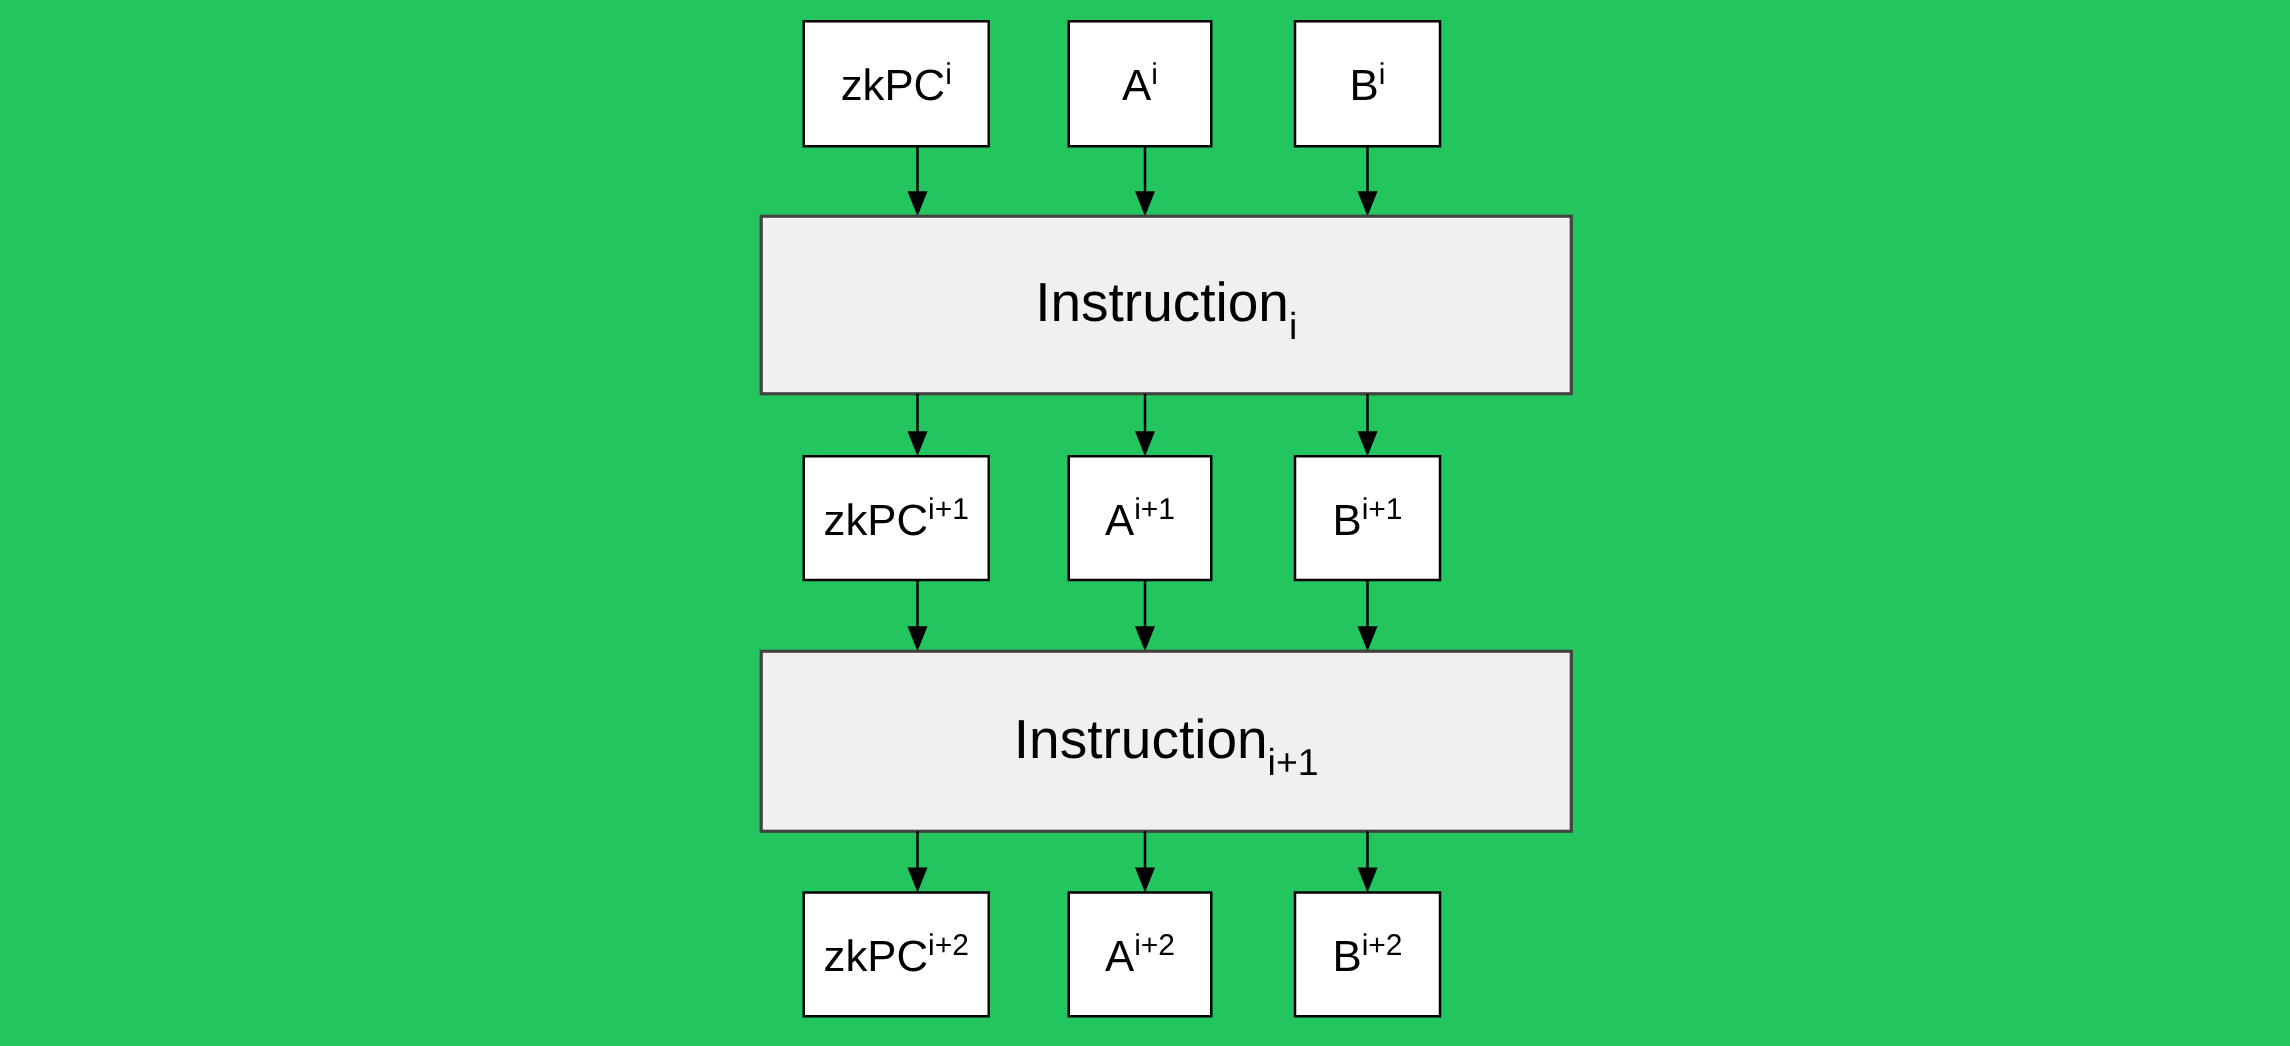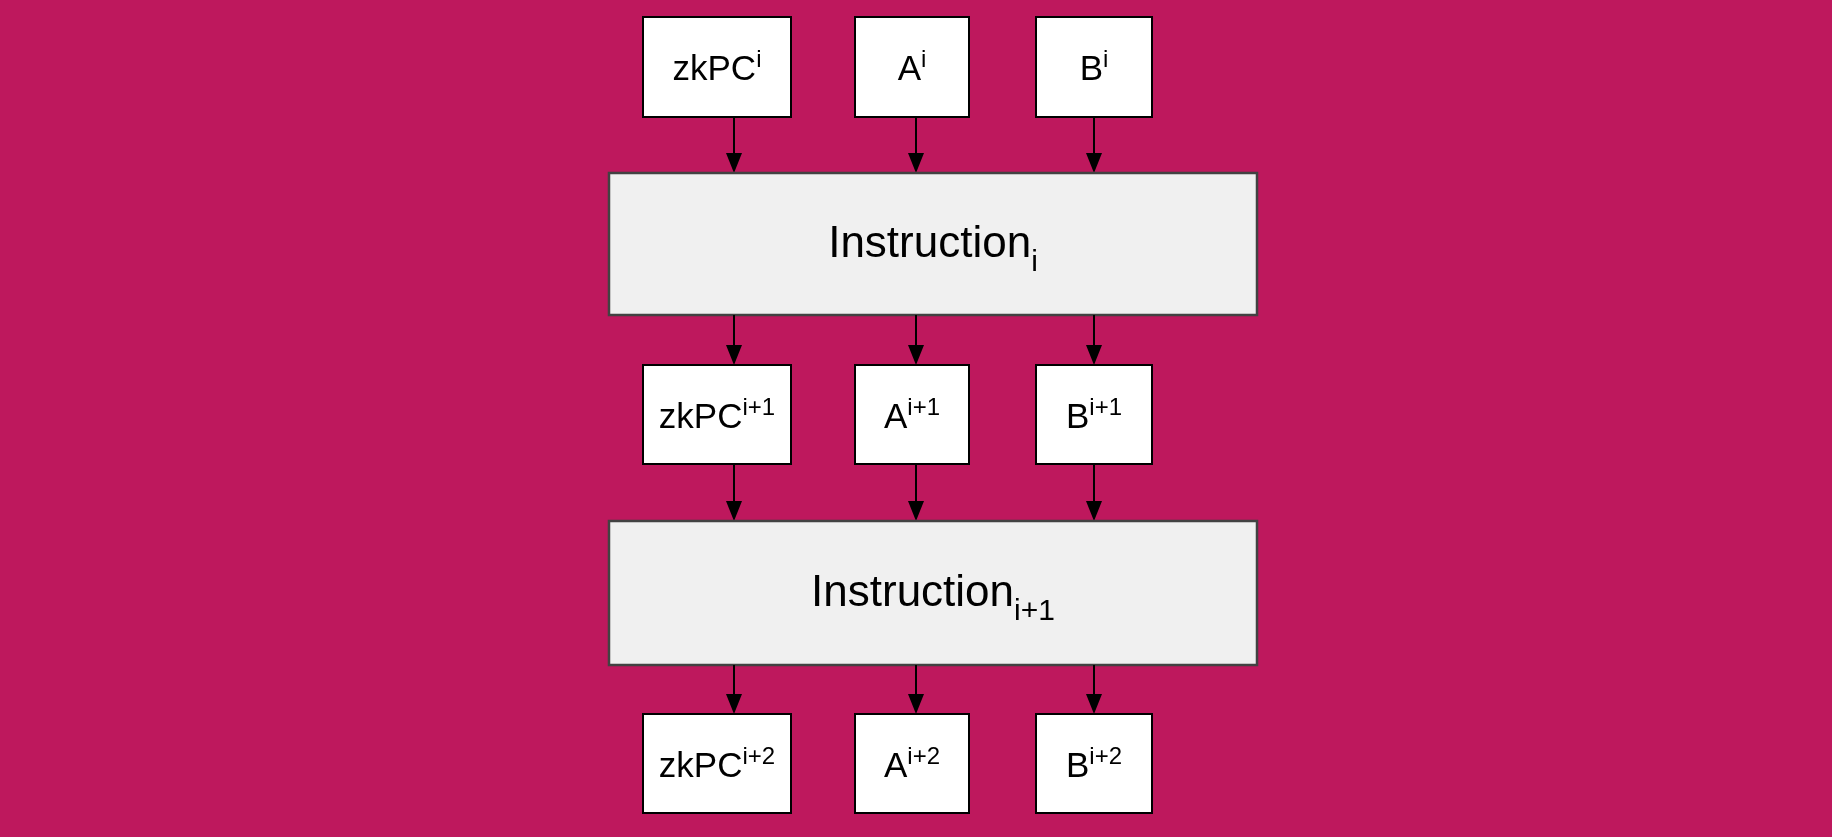--- a/index.html
+++ b/index.html
@@ -3,21 +3,21 @@
 <meta charset="utf-8">
 <style>
   html, body {
     margin: 0;
     padding: 0;
     background: #ffffff;
   }
   .canvas-wrap {
     width: 1832px;
     height: 837px;
-    background: #be185d;
+    background: #22c55e;
     overflow: hidden;
   }
   svg { display: block; }
 
   .reg-box {
     fill: #ffffff;
     stroke: #000000;
     stroke-width: 2;
   }
   .instr-box {

